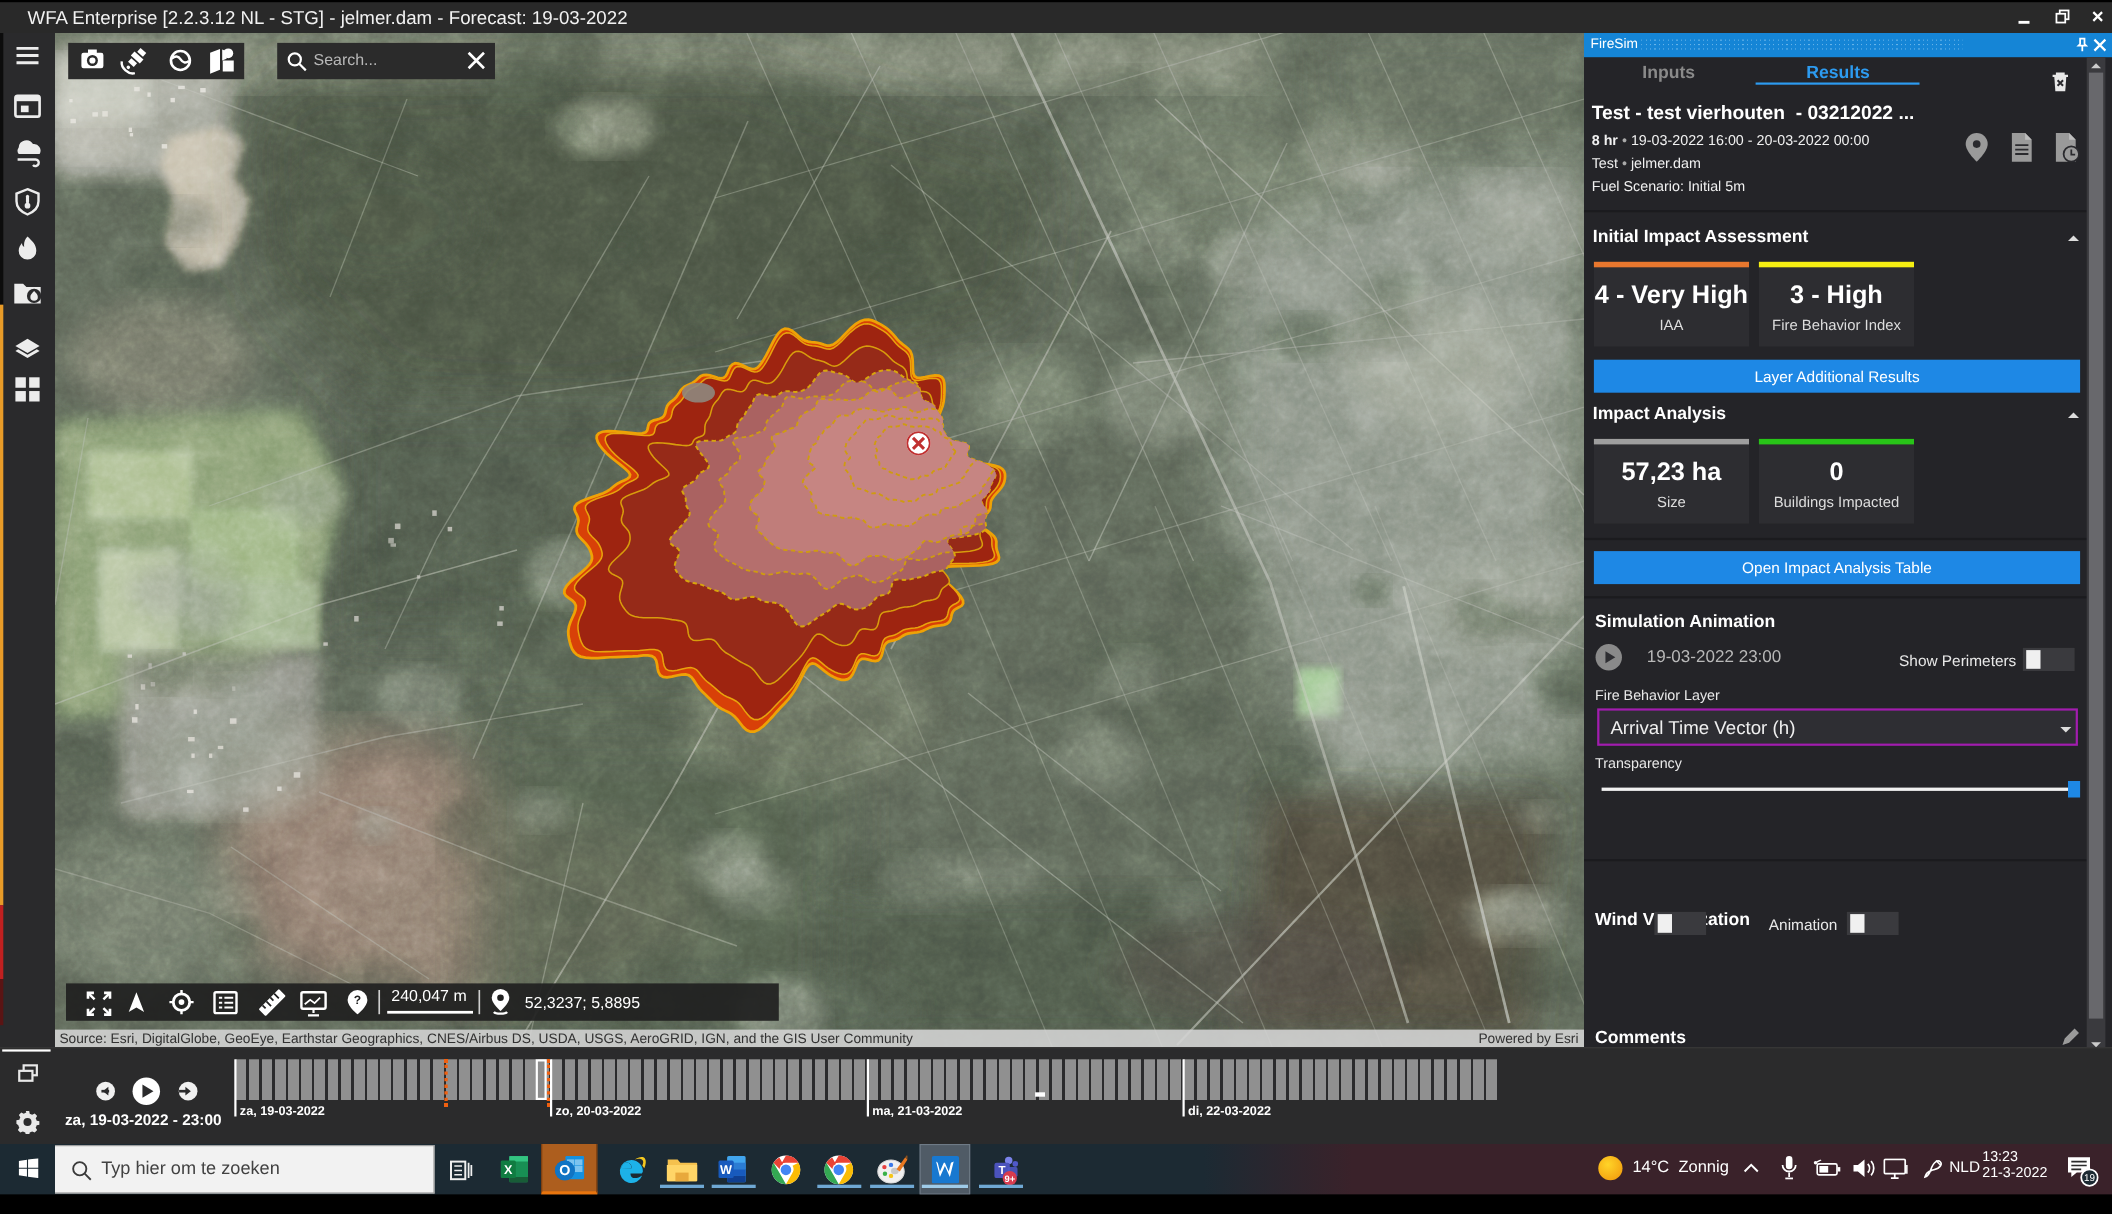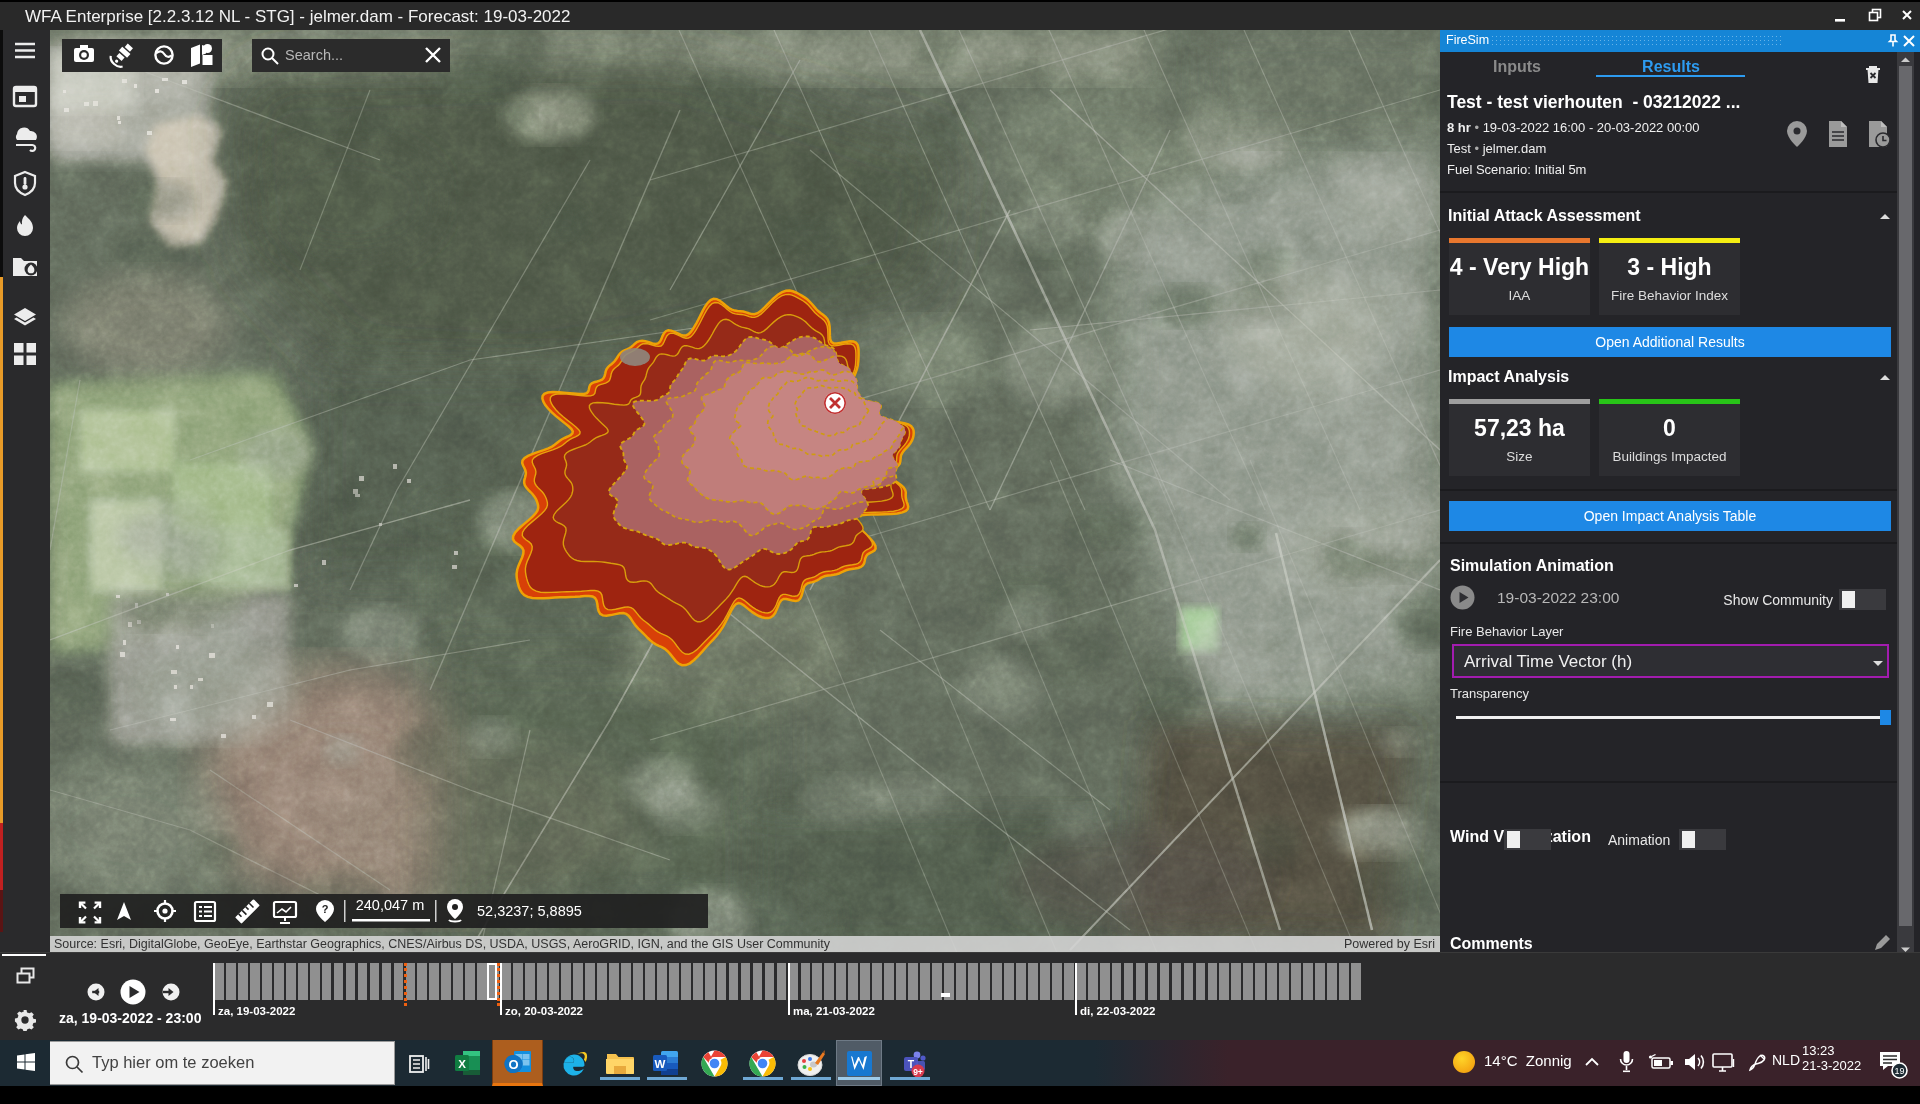--- a/index.html
+++ b/index.html
@@ -459,35 +459,35 @@
       <path d="M6 12h12M6 16h12M6 20h12" stroke="#2a2a2e" stroke-width="1.6"></path>
     </svg>
 <g></g>
 <svg class="abs" style="left:426px;top:90px" width="28" height="30" viewBox="0 0 28 30">
       <path d="M3 1h12l6 6v20H3z" fill="#9a9a9a"></path>
       <path d="M15 1v6h6" fill="#bdbdbd"></path>
       <circle cx="17" cy="20" r="7" fill="#9a9a9a" stroke="#2a2a2e" stroke-width="1.6"></circle>
       <path d="M17 16v4.5h3.5" stroke="#2a2a2e" stroke-width="1.6" fill="none"></path>
     </svg>
 <div class="divid" style="top:161px"></div>
-<div class="hdr" style="left:8px;top:177px">Initial Attack Assessment</div>
+<div class="hdr" style="left:8px;top:177px">Initial Impact Assessment</div>
 <svg class="abs" style="left:438px;top:181px" width="14" height="10">
       <path d="M2 8l5-5l5 5z" fill="#ddd"></path>
     </svg>
 <div class="card" style="left:9px;top:208px;height:77px">
       <div class="cardbar" style="background:#e8772e"></div>
       <div class="cardv">4 - Very High</div>
       <div class="cardl">IAA</div>
     </div>
 <div class="card" style="left:159px;top:208px;height:77px">
       <div class="cardbar" style="background:#f5ee12"></div>
       <div class="cardv">3 - High</div>
       <div class="cardl">Fire Behavior Index</div>
     </div>
-<div class="bluebtn" style="top:297px">Open Additional Results</div>
+<div class="bluebtn" style="top:297px">Layer Additional Results</div>
 <div class="hdr" style="left:8px;top:338px">Impact Analysis</div>
 <svg class="abs" style="left:438px;top:342px" width="14" height="10">
       <path d="M2 8l5-5l5 5z" fill="#ddd"></path>
     </svg>
 <div class="card" style="left:9px;top:369px;height:77px">
       <div class="cardbar" style="background:#9e9e9e"></div>
       <div class="cardv">57,23 ha</div>
       <div class="cardl">Size</div>
     </div>
 <div class="card" style="left:159px;top:369px;height:77px">
@@ -497,21 +497,21 @@
     </div>
 <div class="divid" style="top:459px"></div>
 <div class="bluebtn" style="top:471px">Open Impact Analysis Table</div>
 <div class="divid" style="top:512px"></div>
 <div class="hdr" style="left:10px;top:527px">Simulation Animation</div>
 <svg class="abs" style="left:10px;top:555px" width="25" height="25" viewBox="0 0 25 25">
       <circle cx="12.5" cy="12.5" r="12" fill="#8a8a8a"></circle>
       <path d="M9.5 7l9 5.5l-9 5.5z" fill="#2e2e32"></path>
     </svg>
 <div class="abs" style="left:57px;top:559px;color:#b8b8b8;font-size:15.5px">19-03-2022 23:00</div>
-<div class="smtxt" style="left:240px;top:562px;width:153px;text-align:right;font-size:14px">Show Community</div>
+<div class="smtxt" style="left:240px;top:562px;width:153px;text-align:right;font-size:14px">Show Perimeters</div>
 <div class="toggle" style="left:399px;top:559px">
       <div class="kn"></div>
     </div>
 <div class="smtxt" style="left:10px;top:594px">Fire Behavior Layer</div>
 <div class="abs" style="left:12px;top:614px;width:437px;height:34px;background:#2e2e33;border:2px solid #a21caf">
 <div class="abs" style="left:10px;top:6px;color:#f0f0f0;font-size:17px">Arrival Time Vector (h)</div>
 <svg class="abs" style="left:418px;top:14px" width="12" height="8">
         <path d="M1 1l5 5l5-5z" fill="#ddd"></path>
       </svg>
     </div>

